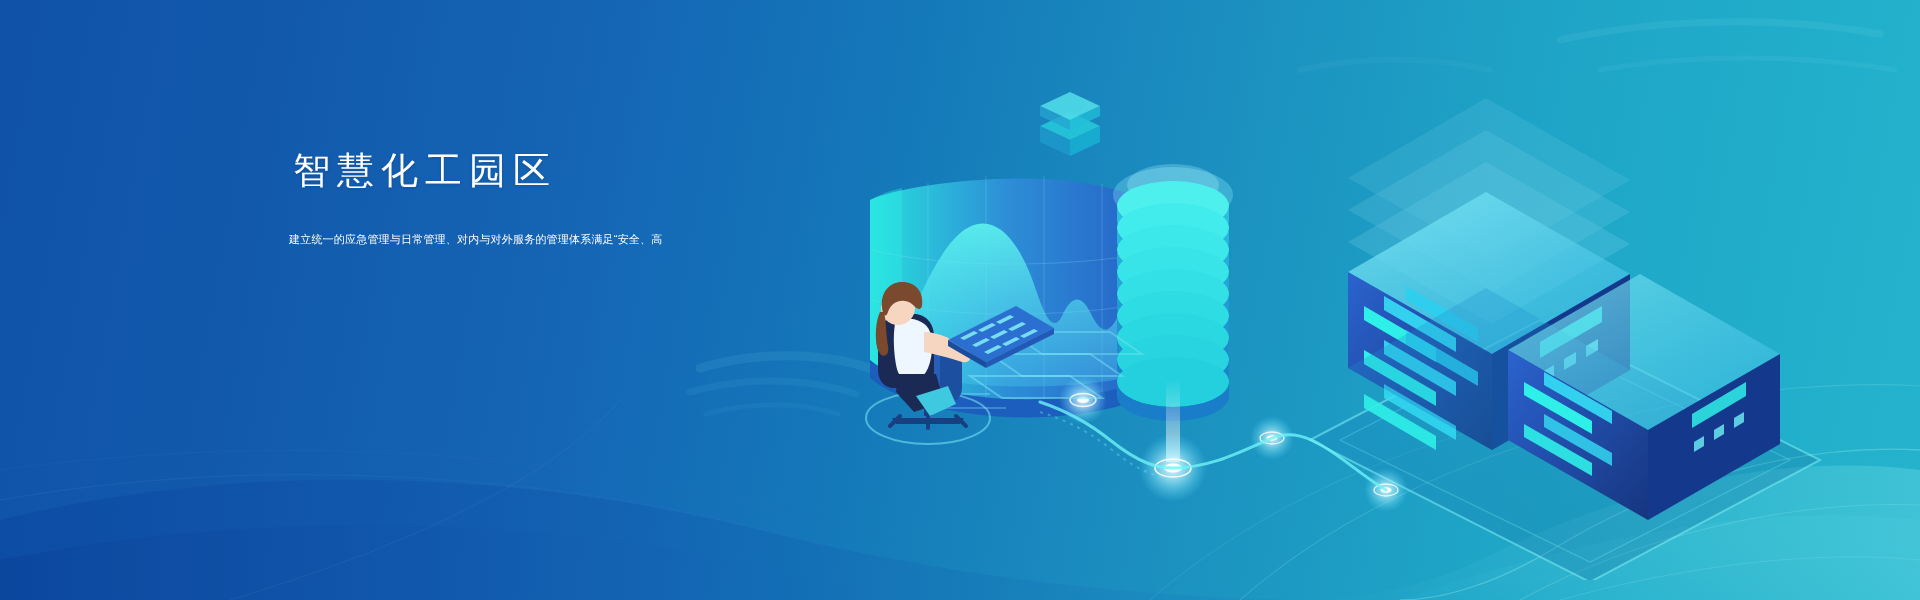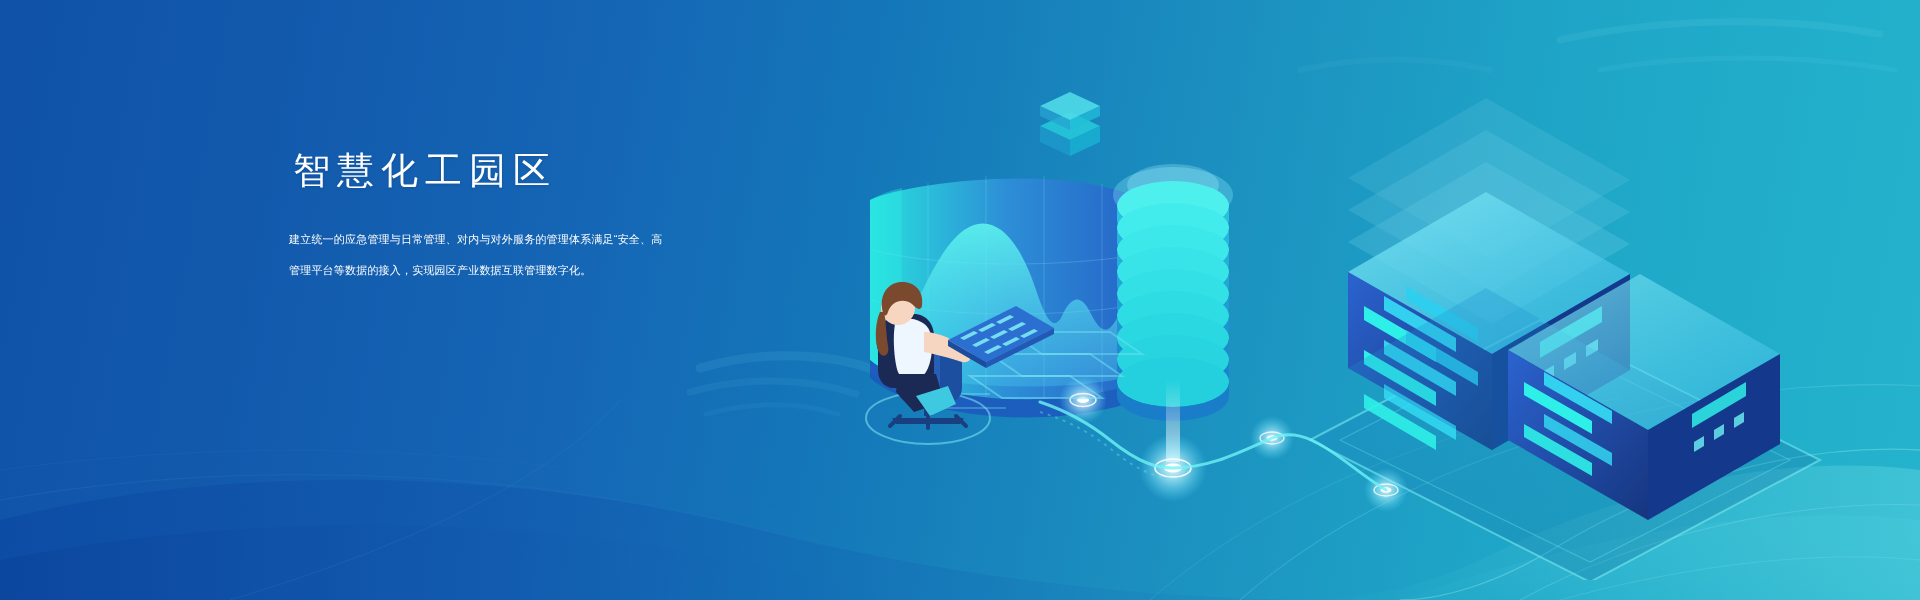--- a/index.html
+++ b/index.html
@@ -378,17 +378,16 @@
         </g>
       </g>
 
     </svg>
   </div>
 
   <div class="copy">
     <h1 class="title">智慧化工园区</h1>
     <ul class="desc">
       <li>建立统一的应急管理与日常管理、对内与对外服务的管理体系满足“安全、高</li>
-      <li>管理平台等数据的接入，实现园区产业数据互联管理数字化。</li>
     </ul>
   </div>
 
 </div>
 
 </body></html>

